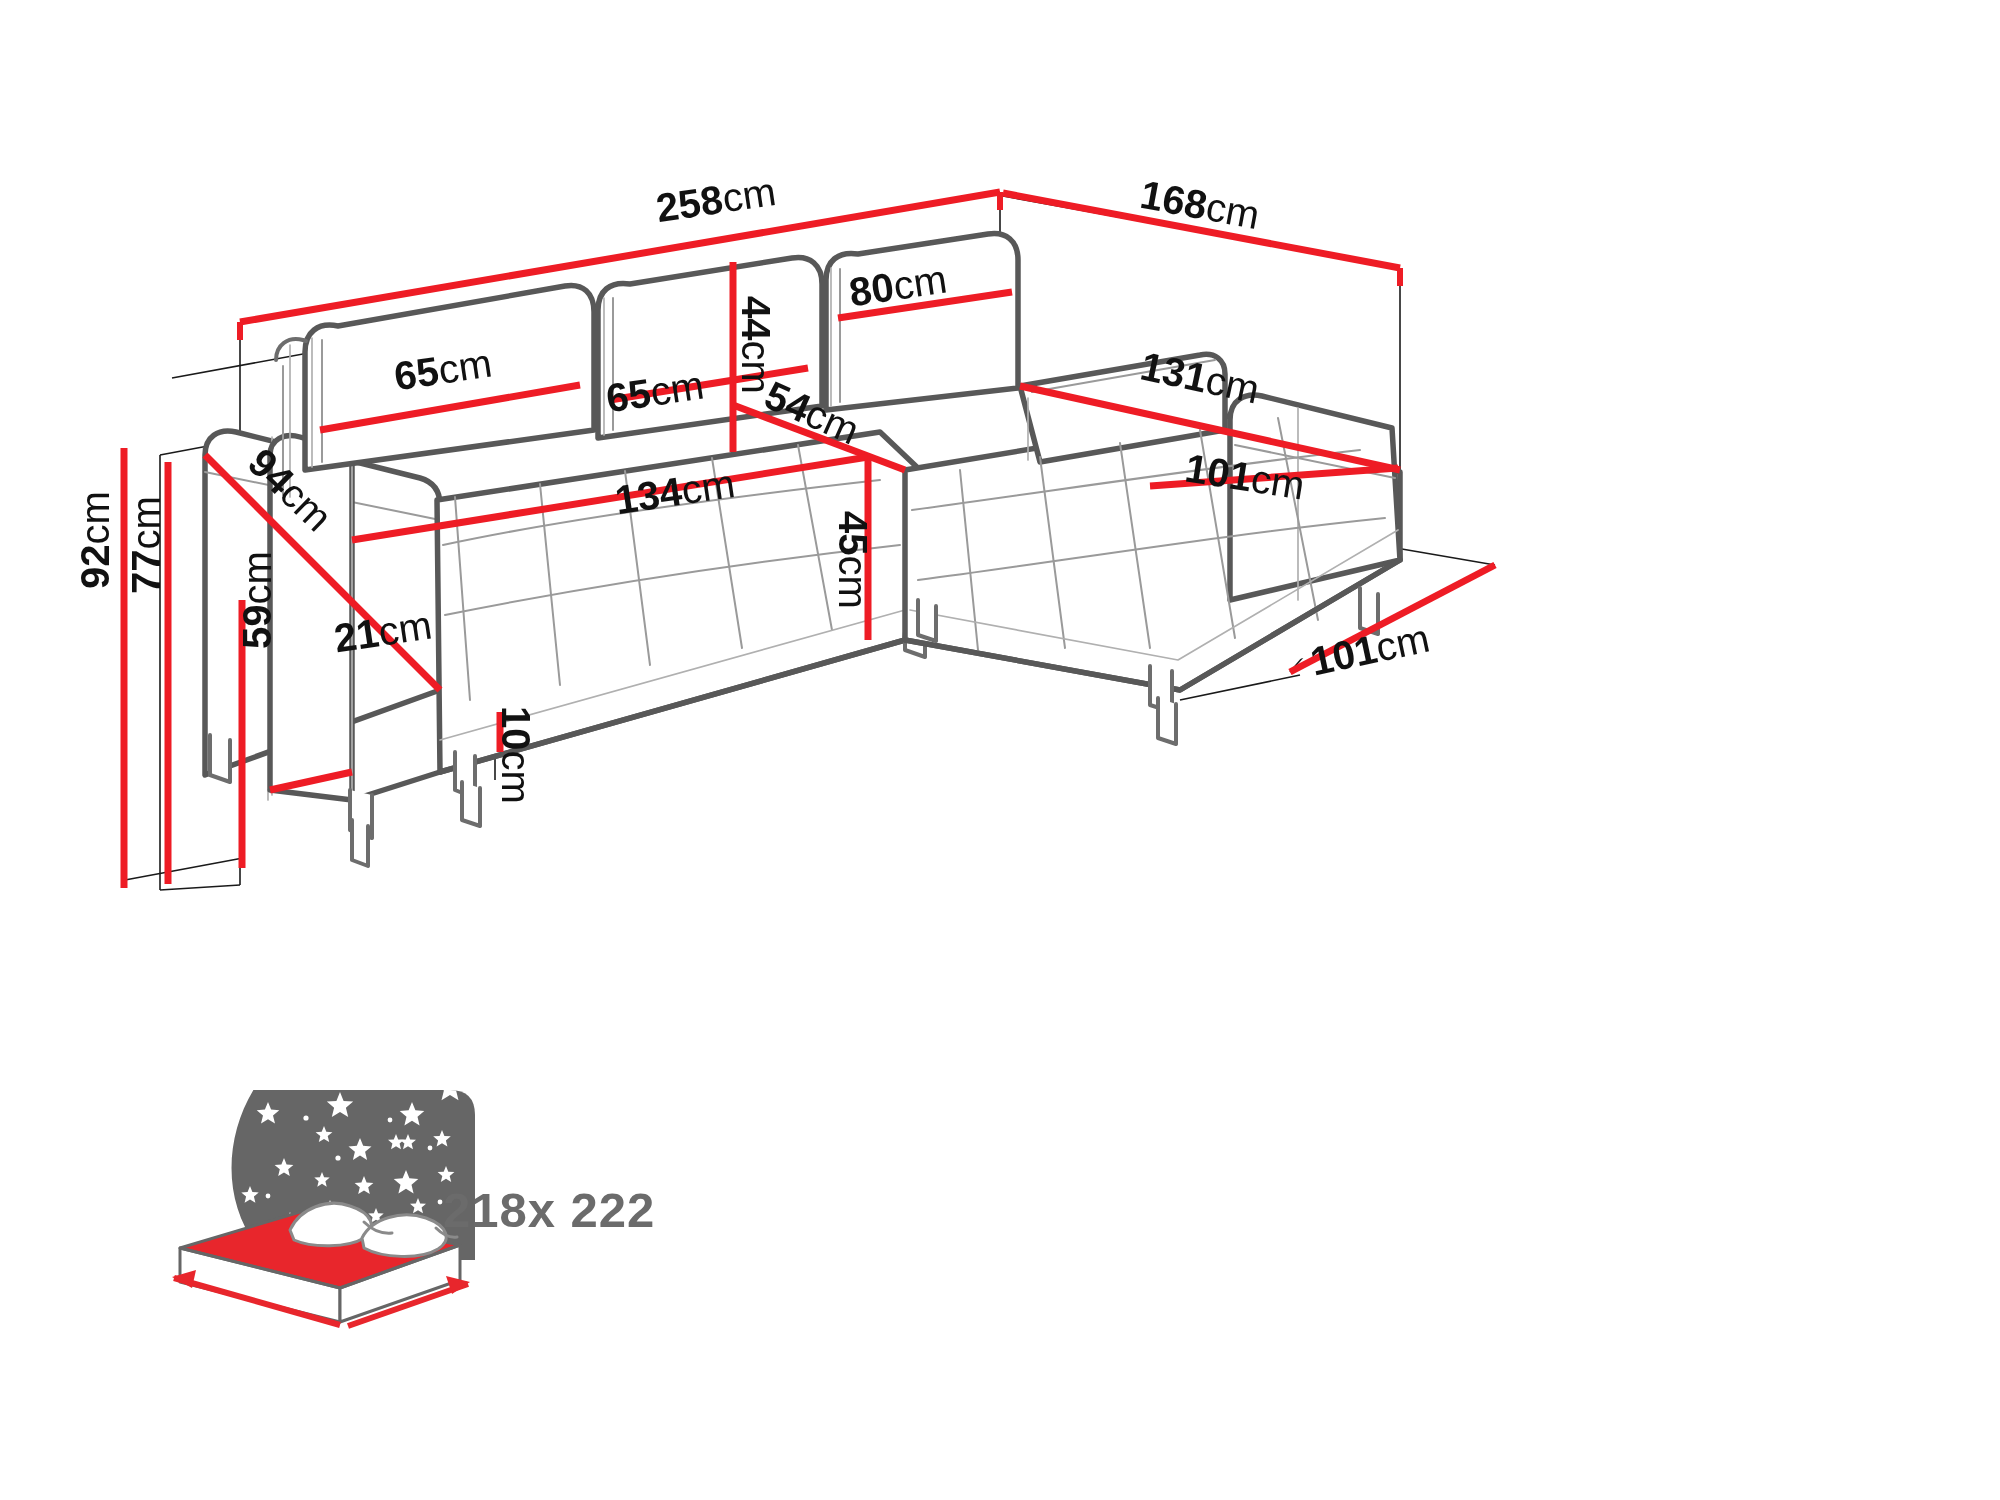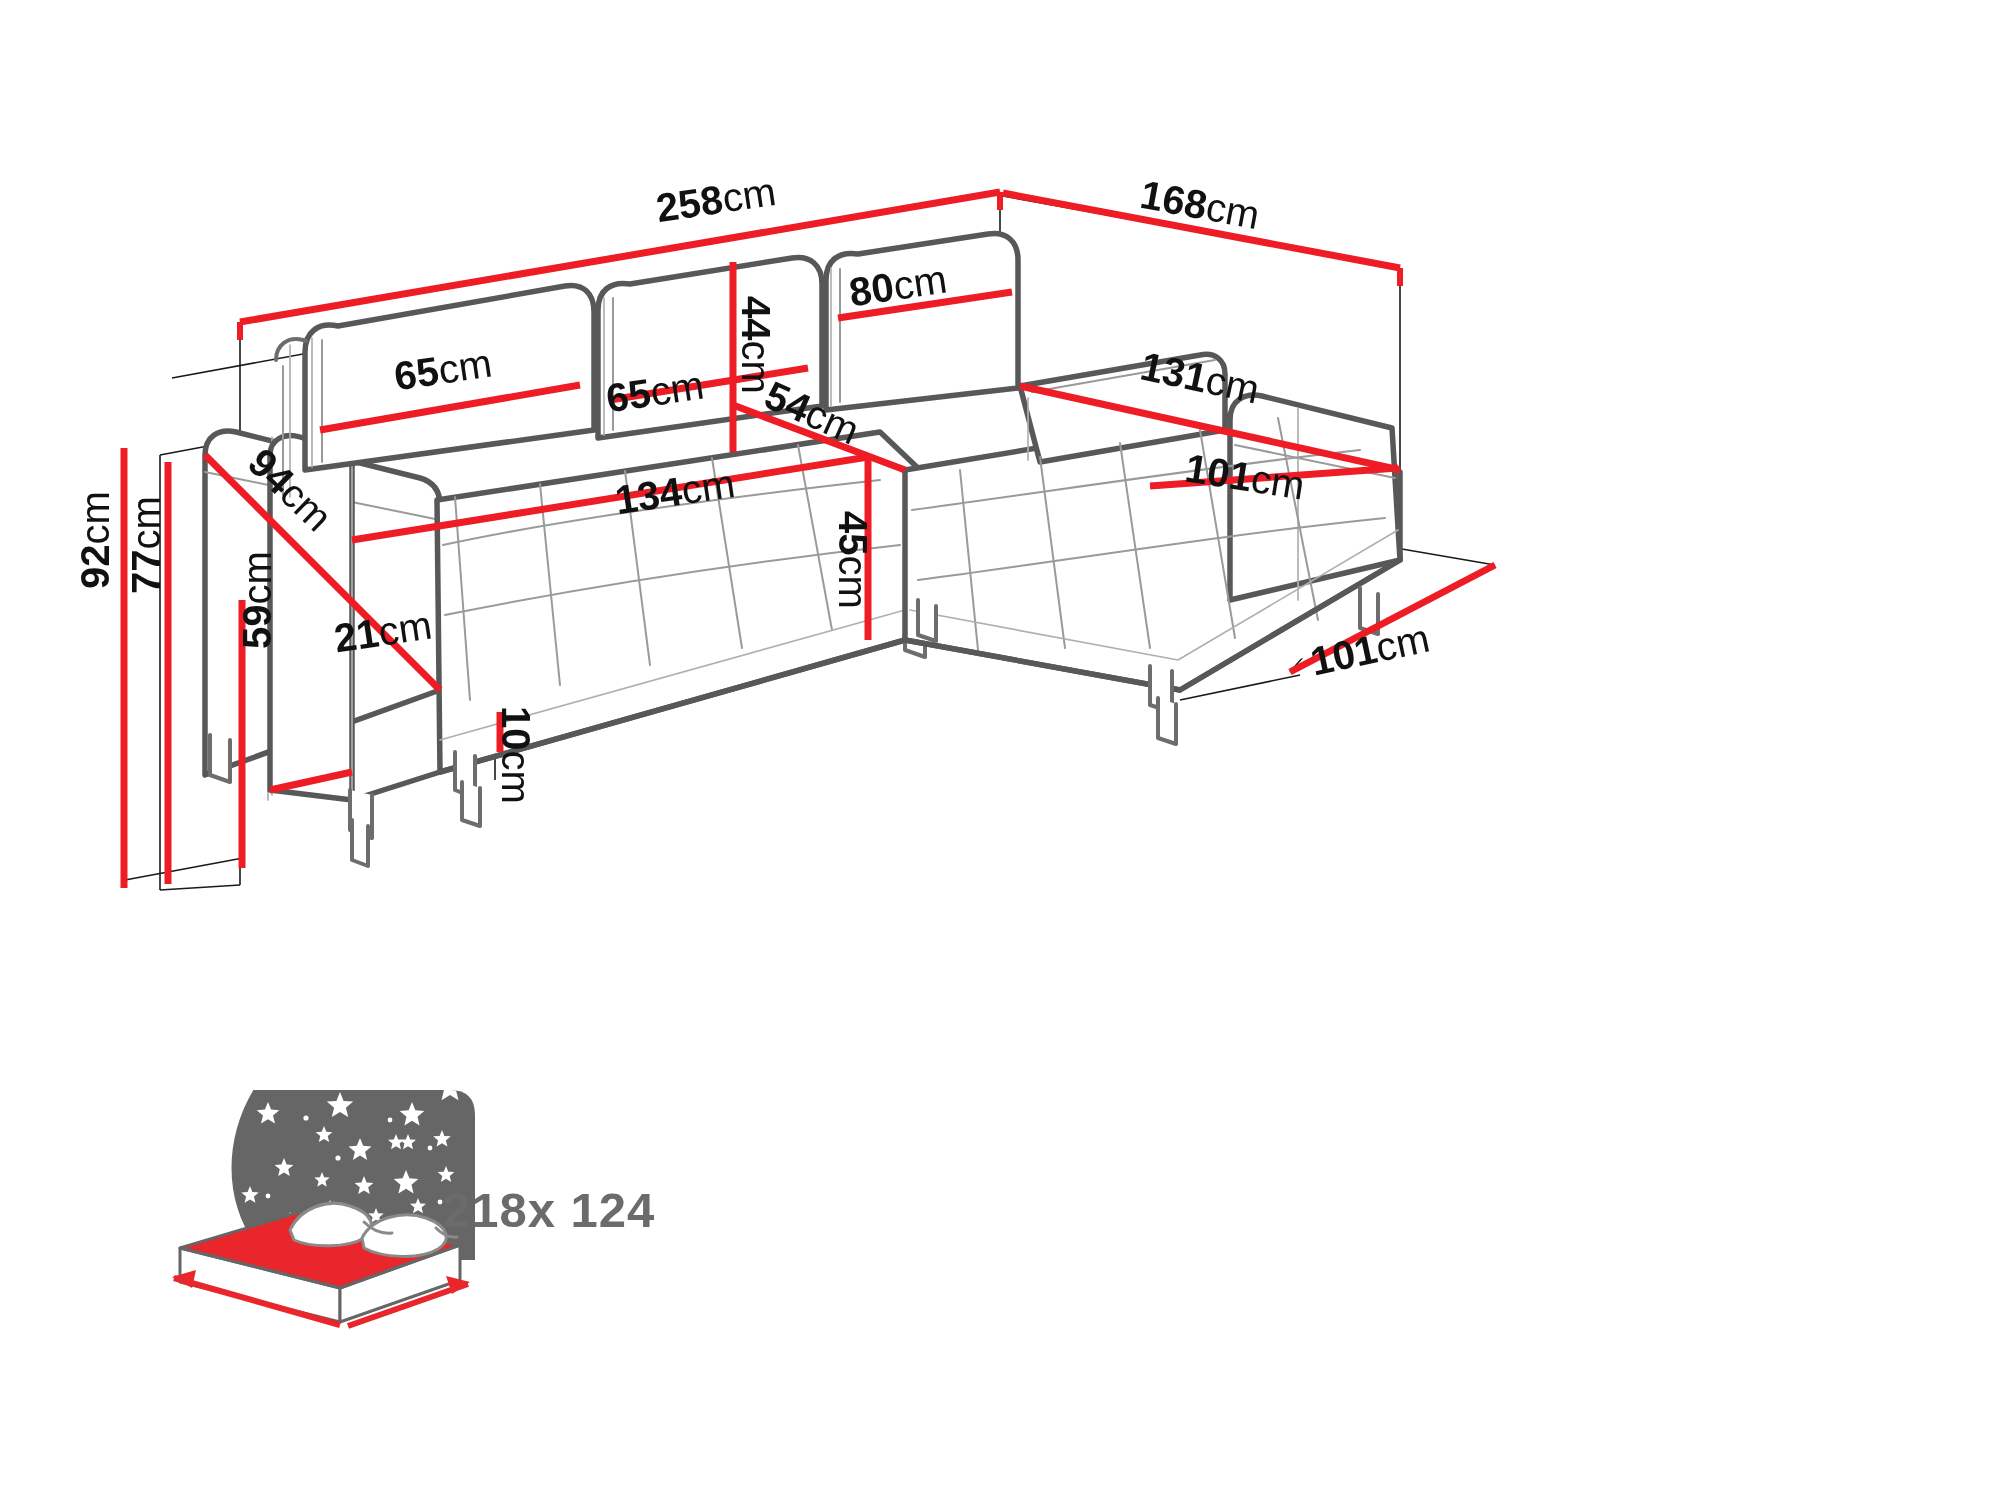--- a/index.html
+++ b/index.html
@@ -383,15 +383,15 @@
     <g stroke="#e8262c" stroke-width="6" fill="none">
       <path d="M24 248 L190 295"></path>
       <path d="M198 296 L318 254"></path>
     </g>
     <g fill="#e8262c">
       <path d="M22 247 L46 240 L42 258 Z"></path>
       <path d="M320 252 L296 246 L302 264 Z"></path>
     </g>
   </svg>
 
-  <div class="bed-label" style="left:443px;top:1182px;">218x 124</div>
+  <div class="bed-label" style="left:443px;top:1182px;">218x 222</div>
 
 </div>
 
 </body></html>

